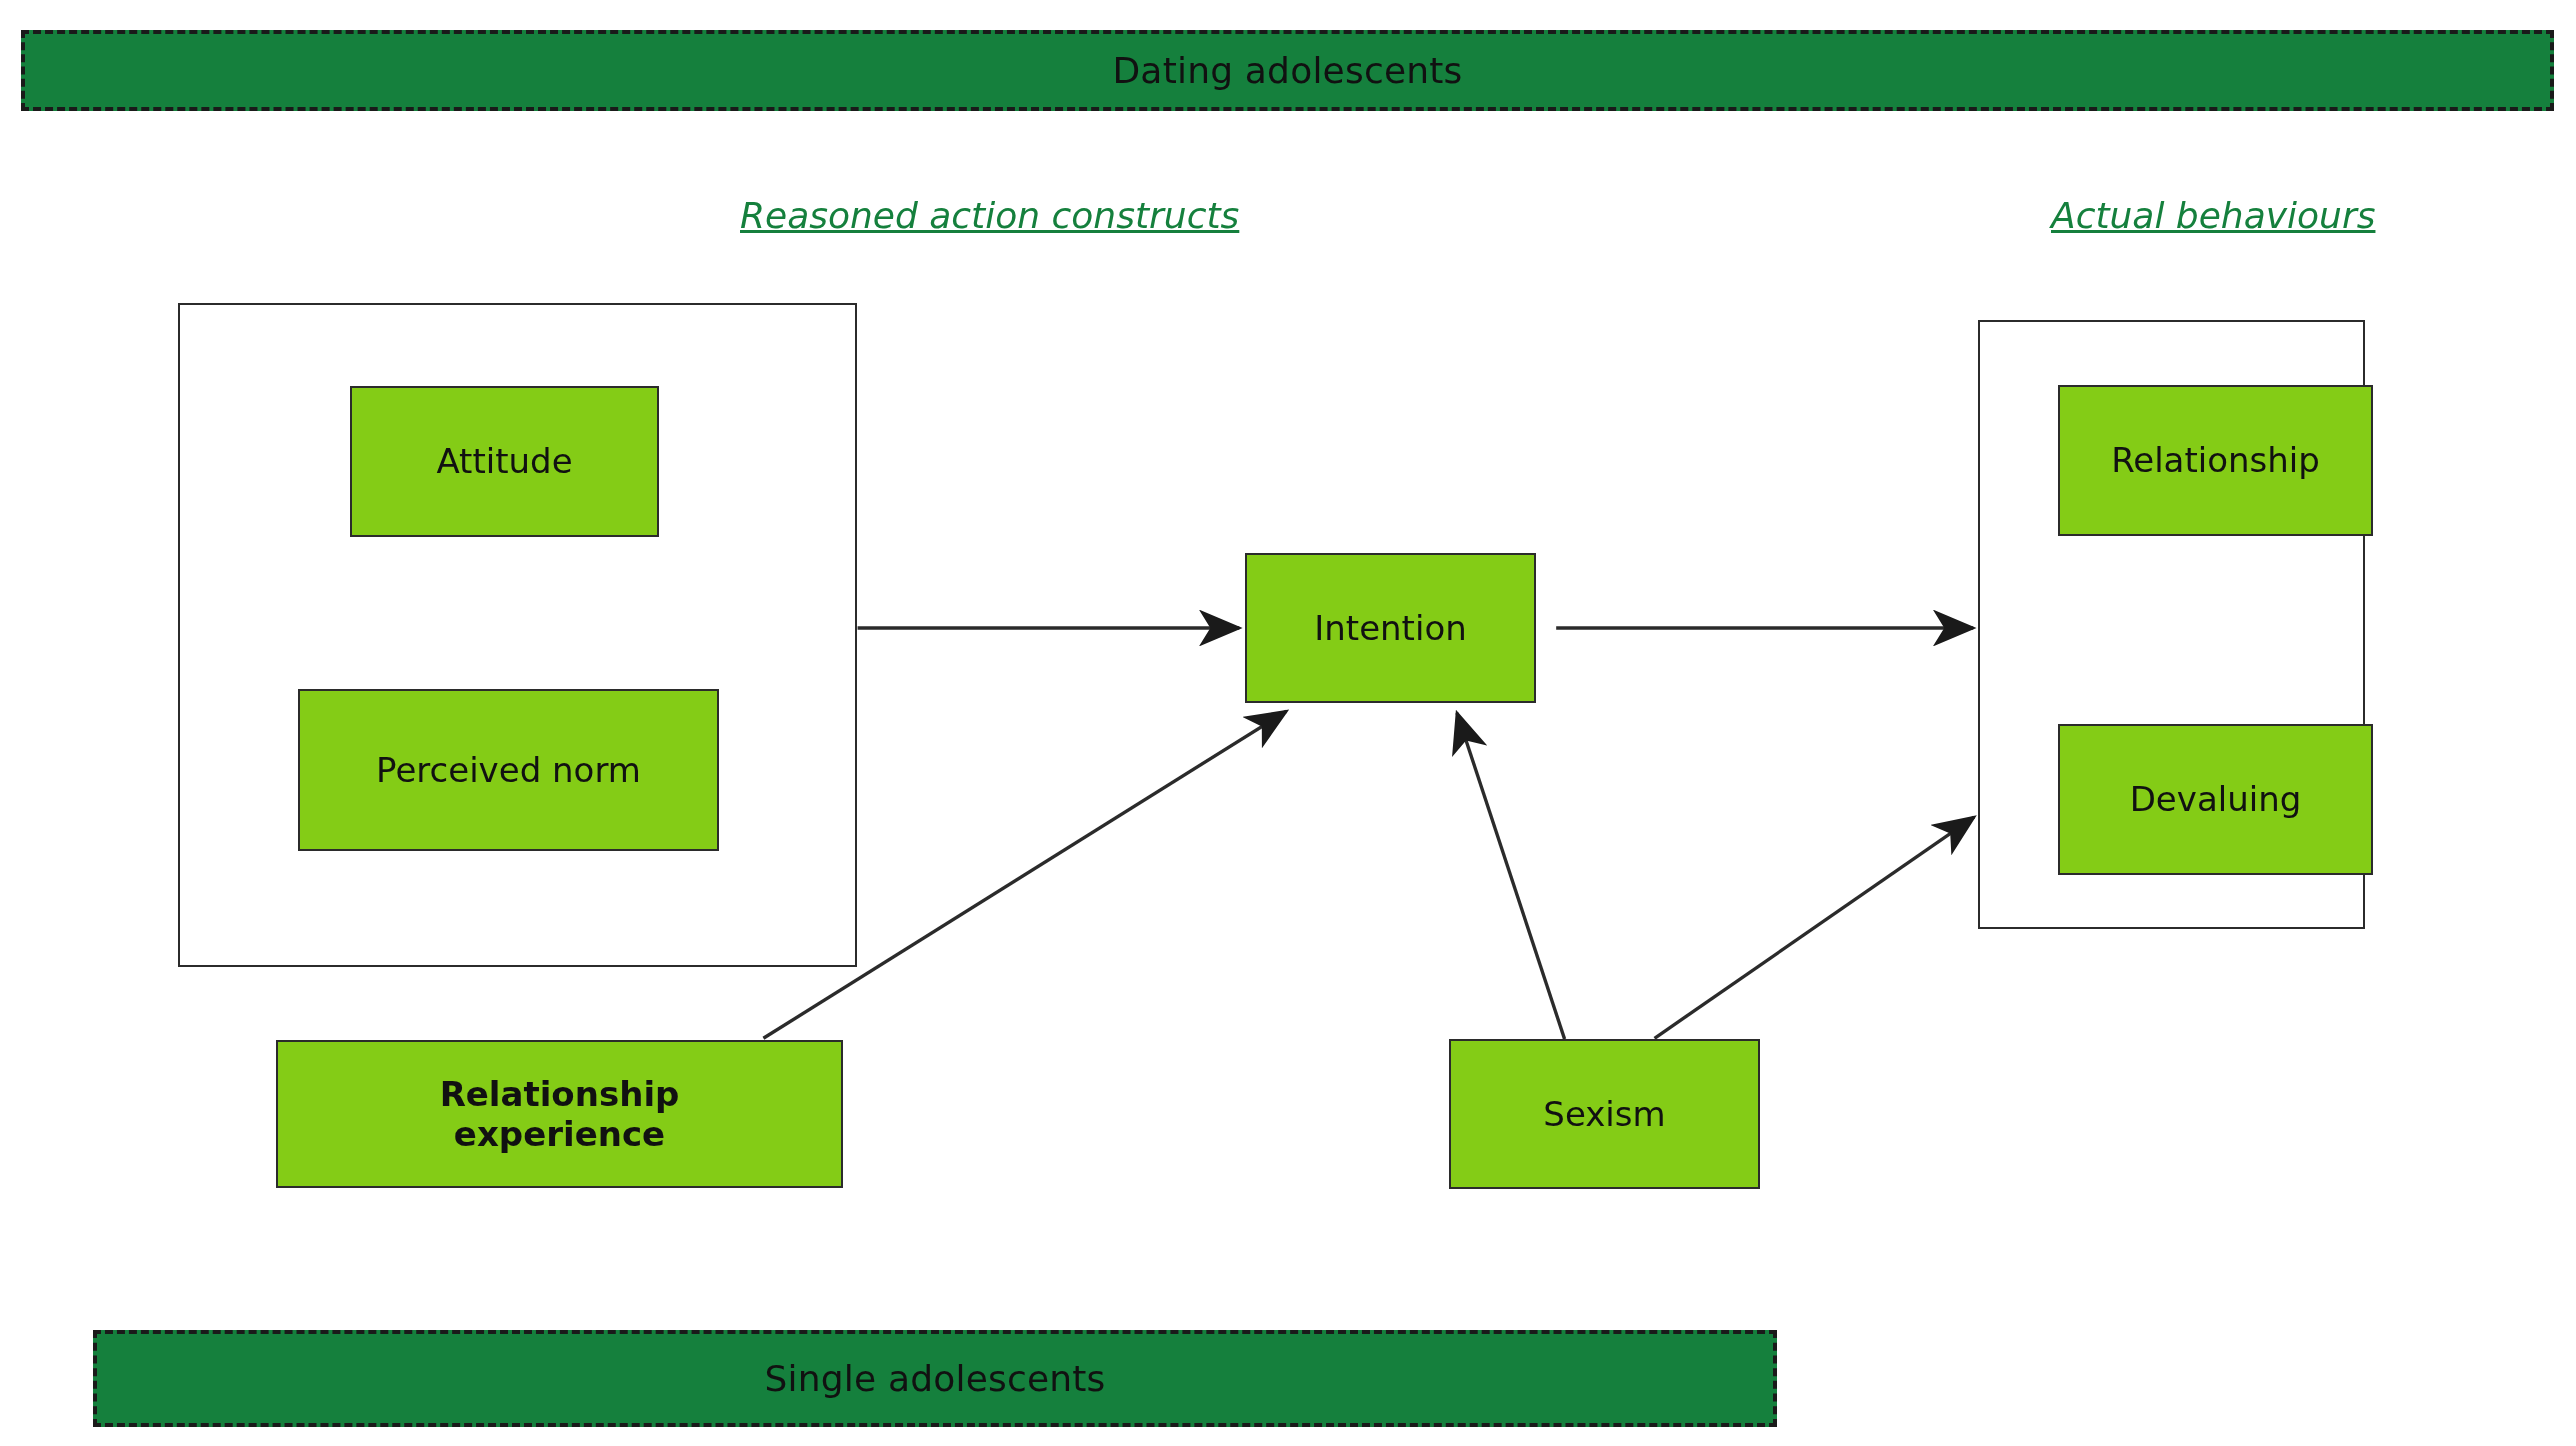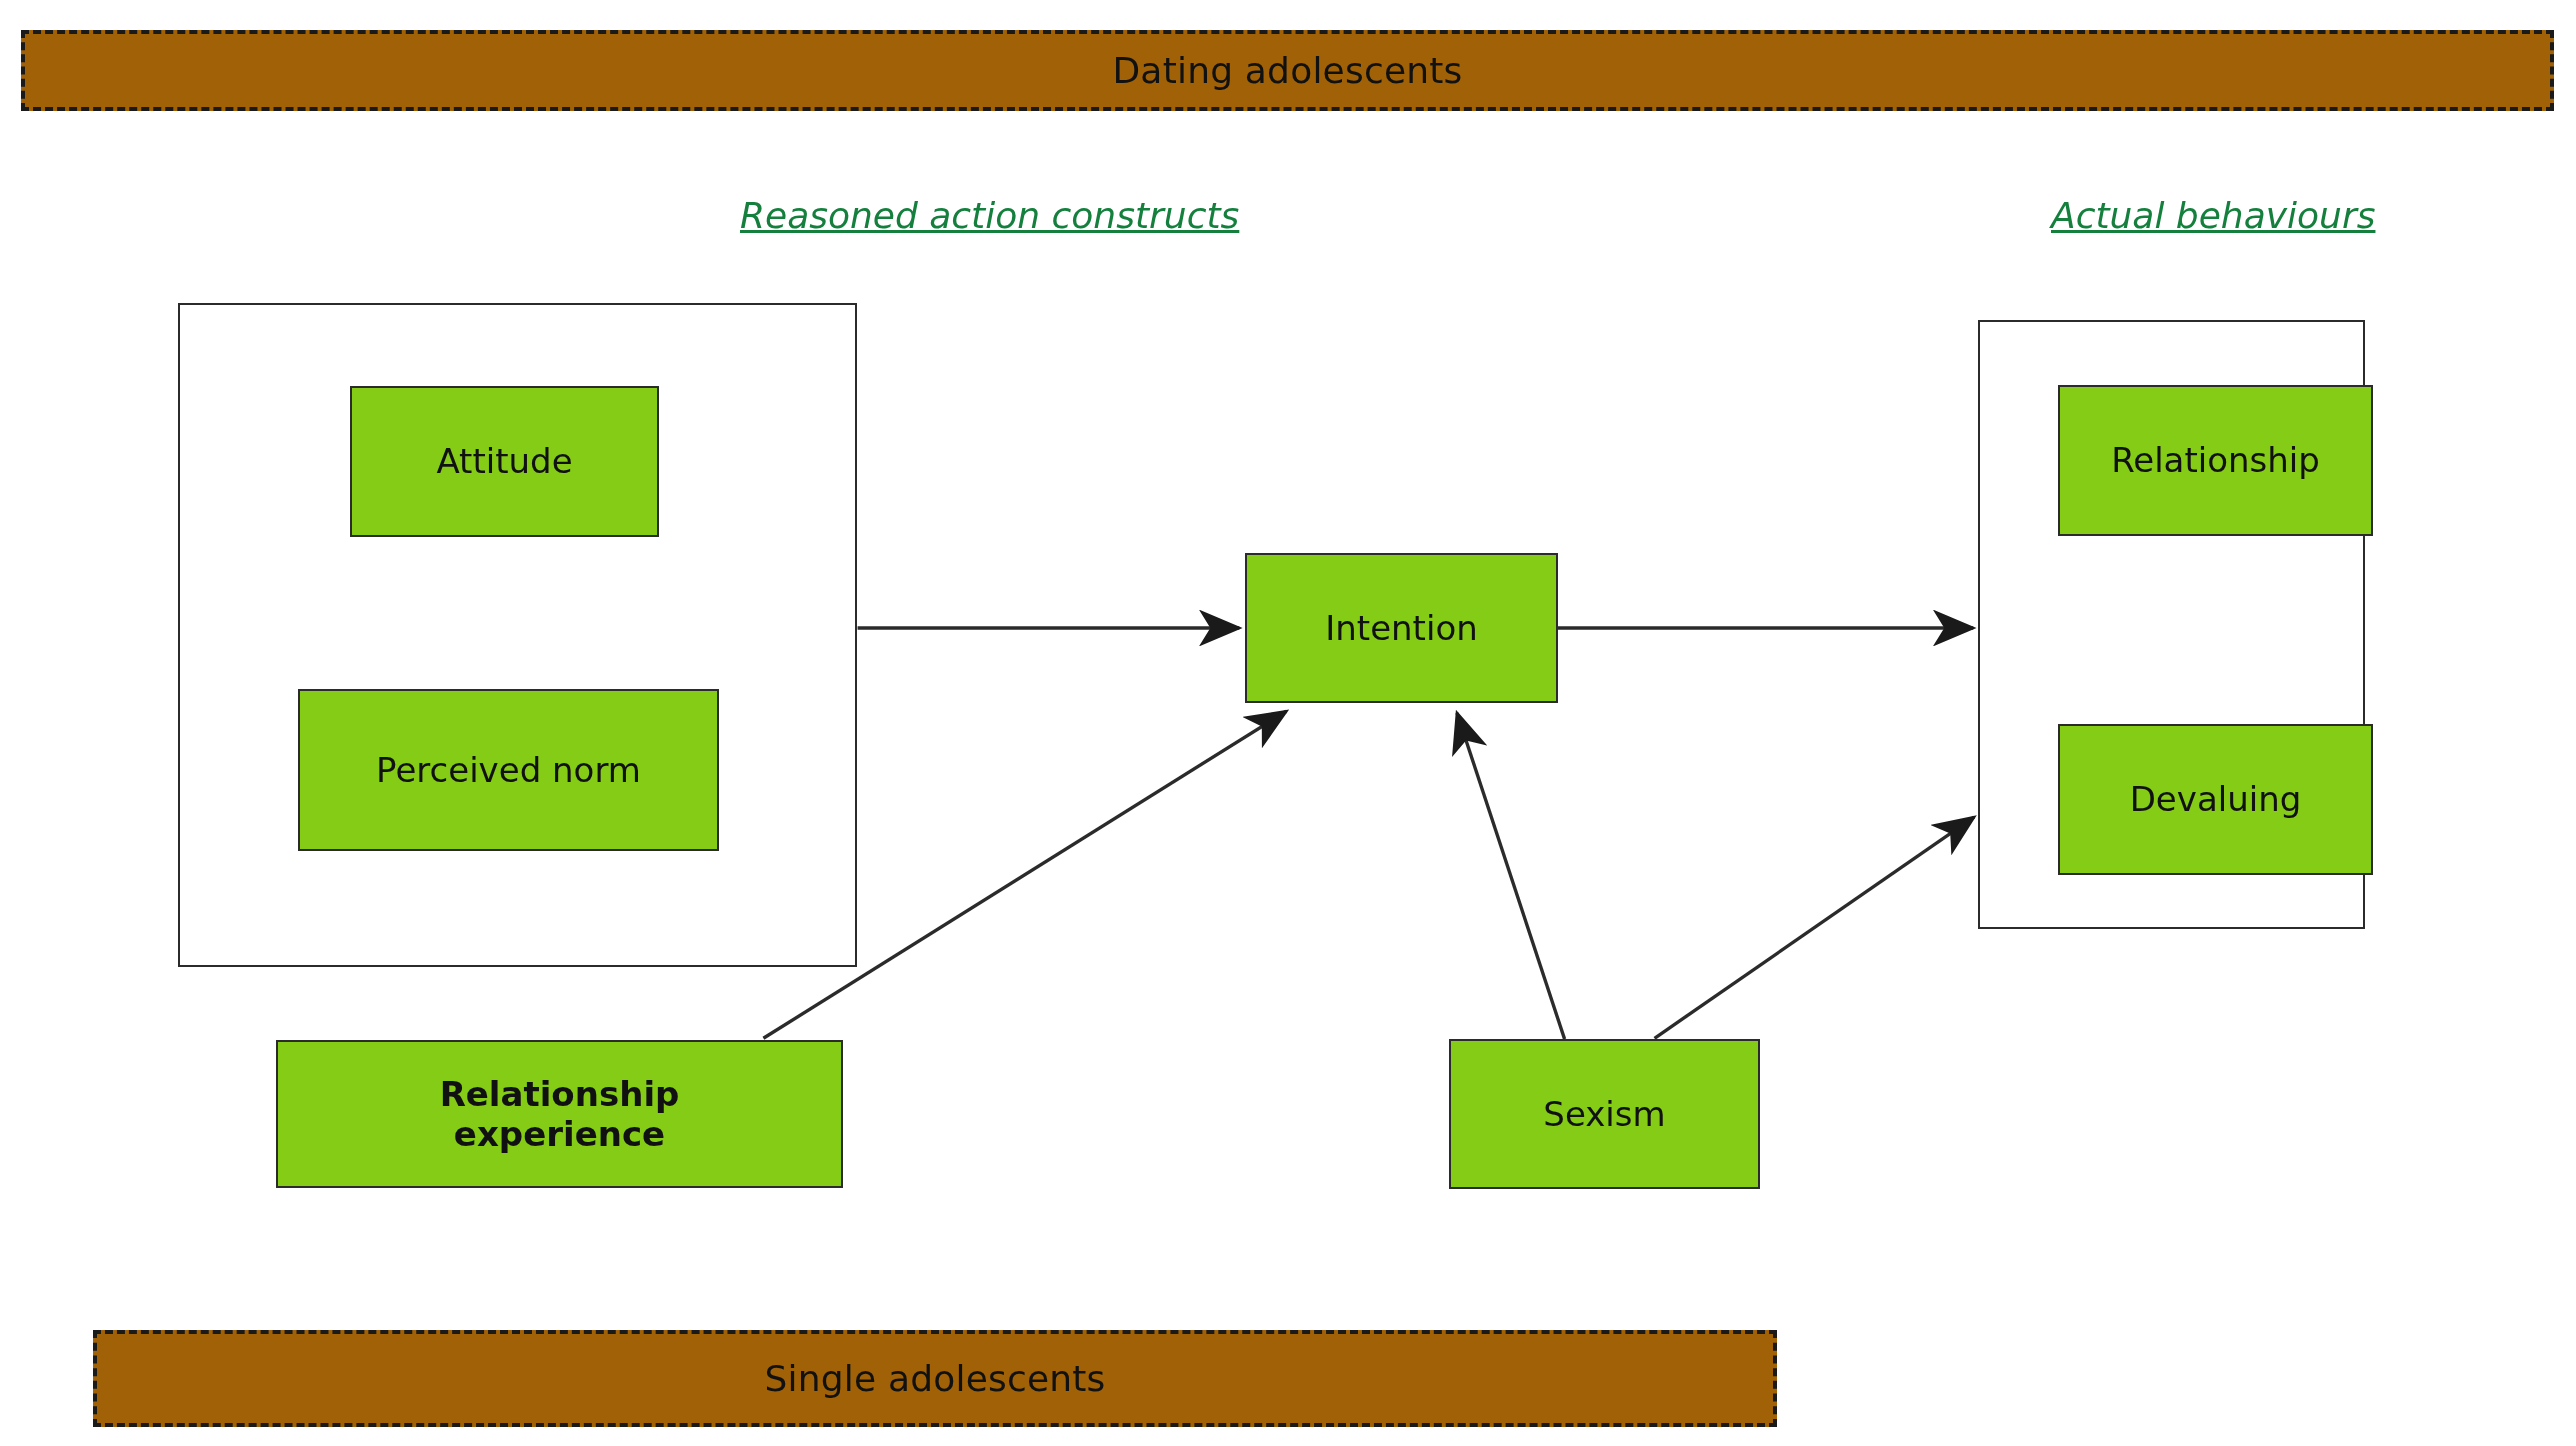--- a/index.html
+++ b/index.html
@@ -23,21 +23,21 @@
     position: absolute;
     left: 0;
     top: 0;
     width: 2576px;
     height: 1446px;
     display: block;
   }
   
   .banner {
     position: absolute;
-    background: #a16207;
+    background: #15803d;
     border: 4.2px dashed #1a1a1a;
     box-sizing: border-box;
     display: flex;
     align-items: center;
     justify-content: center;
   }
   .banner-label {
     font-size: 36px;
     color: #111111;
     letter-spacing: 0.2px;
@@ -84,21 +84,21 @@
     border: 2.5px solid #2b2b2b;
   }
 
   
   #group-constructs { left: 178px;  top: 303px; width: 679px;  height: 664px; }
   #group-behaviours { left: 1978px; top: 320px; width: 387px;  height: 609px; }
 
   
   #node-attitude       { left: 350px;  top: 386px;  width: 309px; height: 151px; }
   #node-perceived-norm { left: 298px;  top: 689px;  width: 421px; height: 162px; }
-  #node-intention      { left: 1245px; top: 553px;  width: 313px; height: 150px; }
+  #node-intention      { left: 1245px; top: 553px;  width: 291px; height: 150px; }
   #node-controlling    { left: 2058px; top: 385px;  width: 315px; height: 151px; }
   #node-devaluing      { left: 2058px; top: 724px;  width: 315px; height: 151px; }
   #node-relationship   { left: 276px;  top: 1040px; width: 567px; height: 148px; font-weight: bold; }
   #node-sexism         { left: 1449px; top: 1039px; width: 311px; height: 150px; }
 </style>
 </head>
 <body>
 
 <div id="stage">
 

